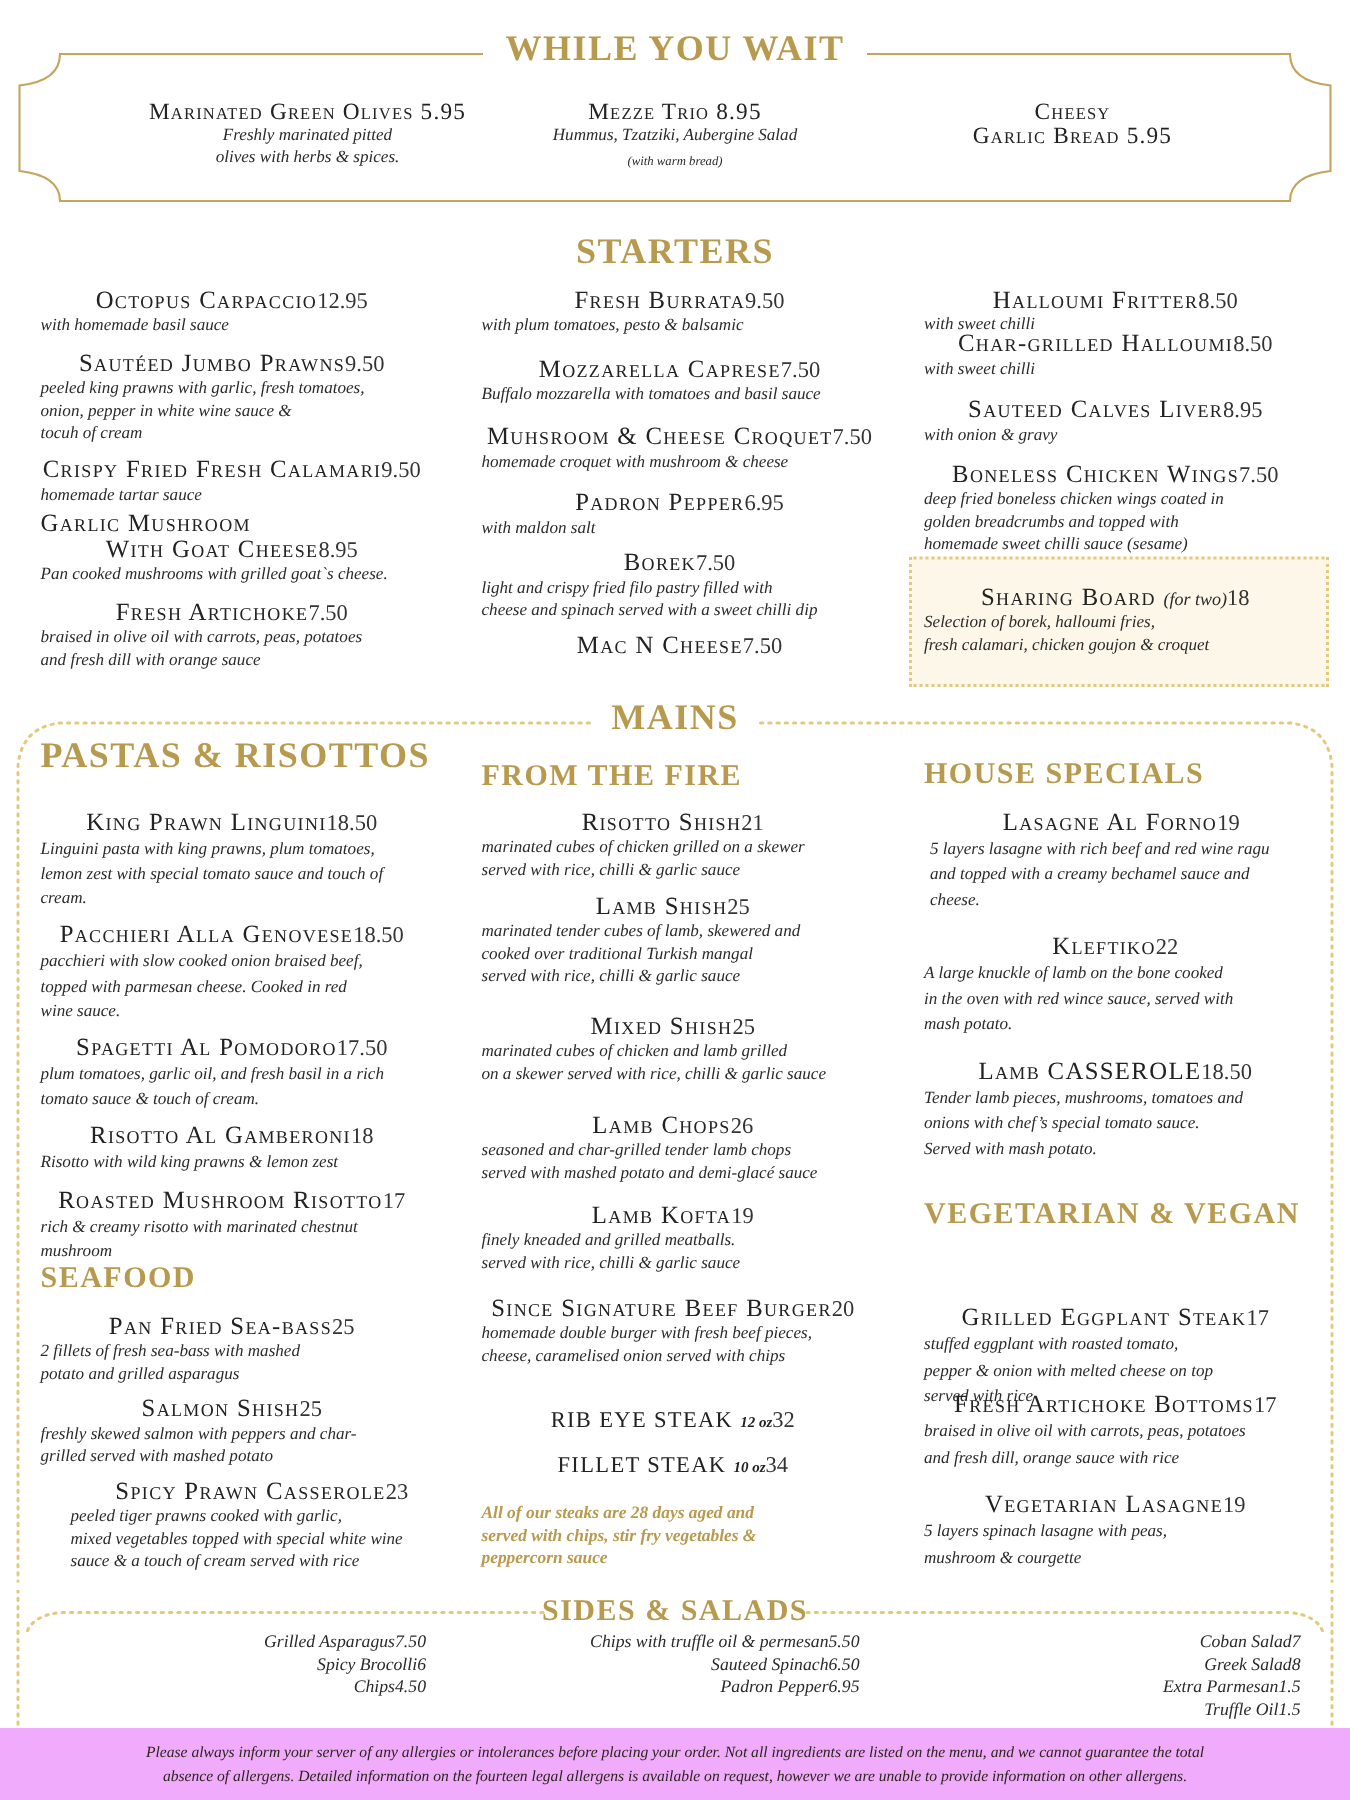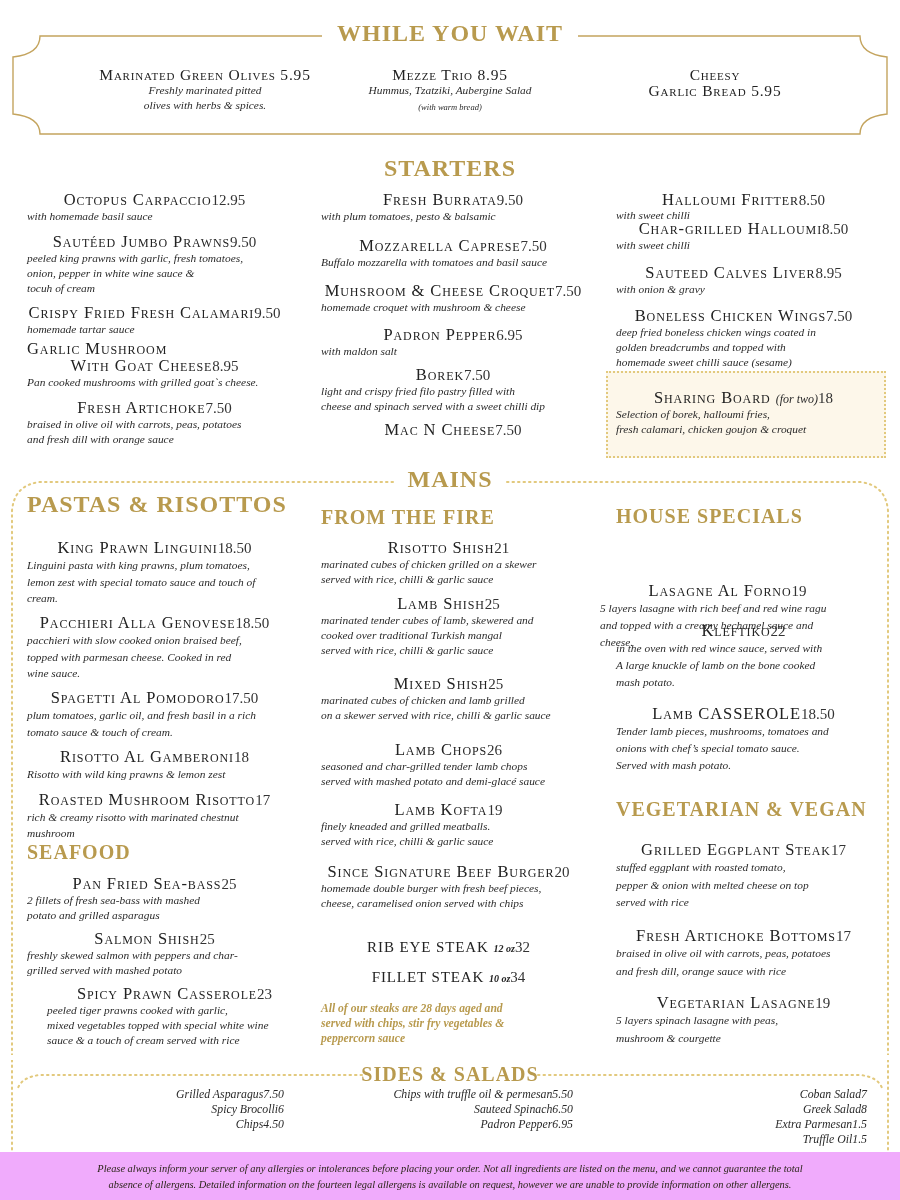--- a/index.html
+++ b/index.html
@@ -342,50 +342,50 @@
     <span class="item-name" style="font-variant:normal;font-size:15px;"><span>FILLET STEAK</span> <span class="small-it">10 oz</span></span>
     <span class="item-price">34</span>
   </div>
 </div>
 <div class="item" style="left:321px;top:1001px;width:255px;">
   <div class="steak-note">All of our steaks are 28 days aged and</div>
   <div class="steak-note">served with chips, stir fry vegetables &amp;</div>
   <div class="steak-note">peppercorn sauce</div>
 </div>
 
-<div class="item" style="left:600px;top:539px;width:255px;margin-top:43px;">
+<div class="item" style="left:620px;top:539px;width:255px;">
   <div class="item-row">
       <span class="item-name">Lasagne Al Forno</span>
       <span class="item-price">19</span>
     </div>
   <div class="item-desc" style="line-height:17px">5 layers lasagne with rich beef and red wine ragu</div>
   <div class="item-desc" style="line-height:17px">and topped with a creamy bechamel sauce and</div>
   <div class="item-desc" style="line-height:17px">cheese.</div>
 </div>
 <div class="item" style="left:616px;top:622px;width:255px;">
   <div class="item-row">
       <span class="item-name">Kleftiko</span>
       <span class="item-price">22</span>
     </div>
+  <div class="item-desc" style="line-height:17px">A large knuckle of lamb on the bone cooked</div>
   <div class="item-desc" style="line-height:17px">in the oven with red wince sauce, served with</div>
-  <div class="item-desc" style="line-height:17px">A large knuckle of lamb on the bone cooked</div>
   <div class="item-desc" style="line-height:17px">mash potato.</div>
 </div>
 <div class="item" style="left:616px;top:705px;width:255px;">
   <div class="item-row">
       <span class="item-name">Lamb CASSEROLE</span>
       <span class="item-price">18.50</span>
     </div>
   <div class="item-desc" style="line-height:17px">Tender lamb pieces, mushrooms, tomatoes and</div>
   <div class="item-desc" style="line-height:17px">onions with chef’s special tomato sauce.</div>
   <div class="item-desc" style="line-height:17px">Served with mash potato.</div>
 </div>
 
 <div class="section-title" style="left:616px;top:798px;font-size:20px;">VEGETARIAN &amp; VEGAN</div>
-<div class="item" style="left:616px;top:841px;width:255px;">
+<div class="item" style="left:616px;top:869px;width:255px;">
   <div class="item-row">
       <span class="item-name">Grilled Eggplant Steak</span>
       <span class="item-price">17</span>
     </div>
   <div class="item-desc" style="line-height:17.5px">stuffed eggplant with roasted tomato,</div>
   <div class="item-desc" style="line-height:17.5px">pepper &amp; onion with melted cheese on top</div>
   <div class="item-desc" style="line-height:17.5px">served with rice</div>
 </div>
 <div class="item" style="left:616px;top:927px;width:255px;">
   <div class="item-row">

